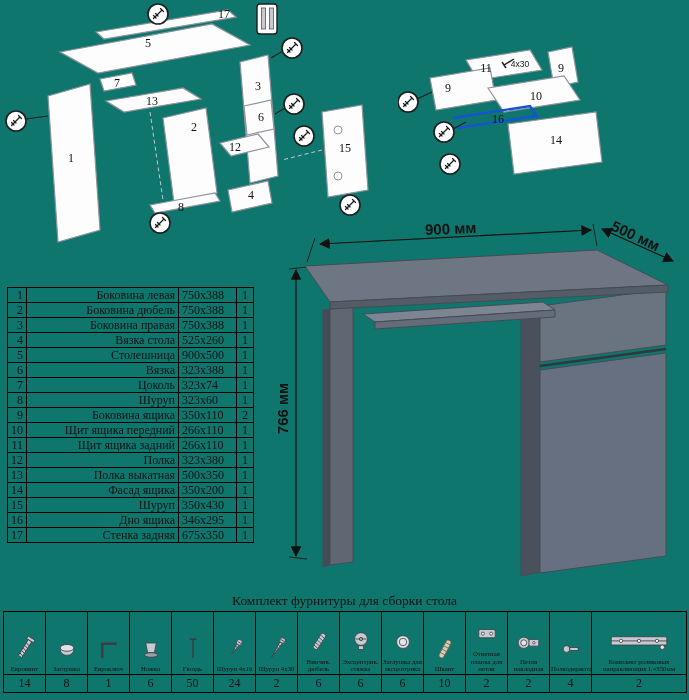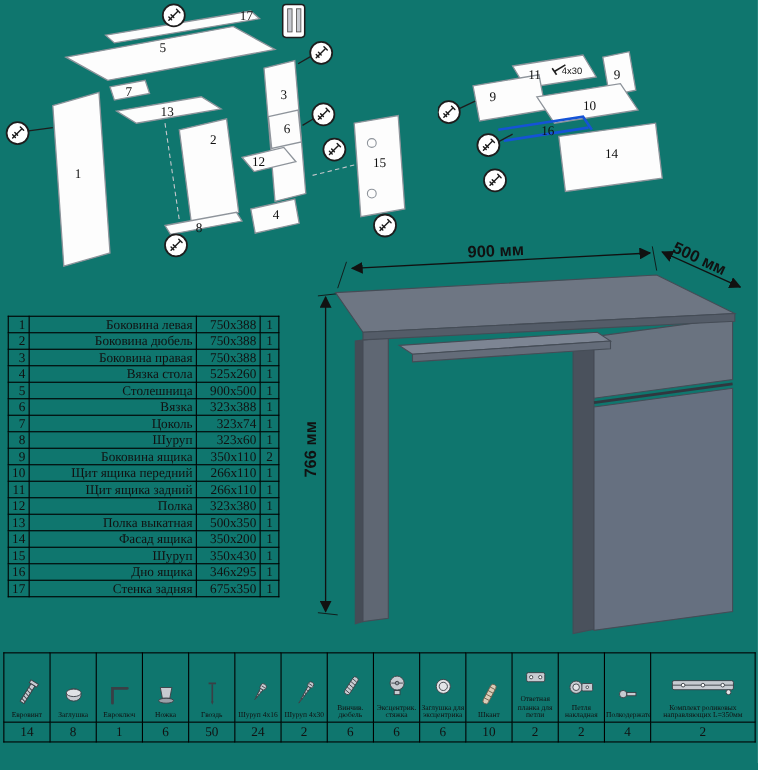--- a/index.html
+++ b/index.html
@@ -16,21 +16,21 @@
   .callout-line{stroke:#1d1d1d;stroke-width:1.2}
   .blue{stroke:#1553d6;stroke-width:2.4;fill:none}
   .part-num{font:12px "Liberation Serif",serif;fill:#111;text-anchor:middle}
   .ann-small{font:8.5px "Liberation Sans",sans-serif;fill:#111;text-anchor:middle}
 
   .parts-wrap{position:absolute;left:7px;top:287px}
   #parts-table{border-collapse:collapse}
   #parts-table td{border:1px solid #000;font-size:12px;line-height:13px;height:15px;padding:0 3px;white-space:nowrap}
   #parts-table .pt-num{width:19px;text-align:right}
   #parts-table .pt-name{width:152px;text-align:right}
-  #parts-table .pt-size{width:58px;text-align:right}
+  #parts-table .pt-size{width:58px;text-align:left}
   #parts-table .pt-qty{width:17px;text-align:center}
 
   .desk-render{position:absolute;left:263px;top:218px;width:426px;height:382px}
   .dim{position:absolute;font-family:"Liberation Sans",sans-serif;font-weight:bold;font-size:15px;white-space:nowrap}
   .dim-width{left:162px;top:2px;transform:rotate(-2.5deg)}
   .dim-depth{left:347px;top:9px;transform:rotate(25deg)}
   .dim-height{left:-6px;top:182px;transform:rotate(-90deg)}
 
   .hardware{position:absolute;left:3px;top:593px;width:683px}
   .hw-title{text-align:center;font-size:13.5px;margin-bottom:2px}
@@ -377,20 +377,21 @@
         <polygon points="42,48 334,32 405,67 67,84" fill="#6e7683"></polygon>
         <polygon points="67,84 405,67 405,74 67,91" fill="#545c68"></polygon>
       </g>
     </svg>
     <div class="dim dim-width">900 мм</div>
     <div class="dim dim-depth">500 мм</div>
     <div class="dim dim-height">766 мм</div>
   </div>
 
   <div class="hardware">
+    <div class="hw-title">Комплект фурнитуры для сборки стола</div>
     <table id="hw-table">
       <colgroup id="hw-colgroup">
           <col style="width: 42px;">
           <col style="width: 42px;">
           <col style="width: 42px;">
           <col style="width: 42px;">
           <col style="width: 42px;">
           <col style="width: 42px;">
           <col style="width: 42px;">
           <col style="width: 42px;">

